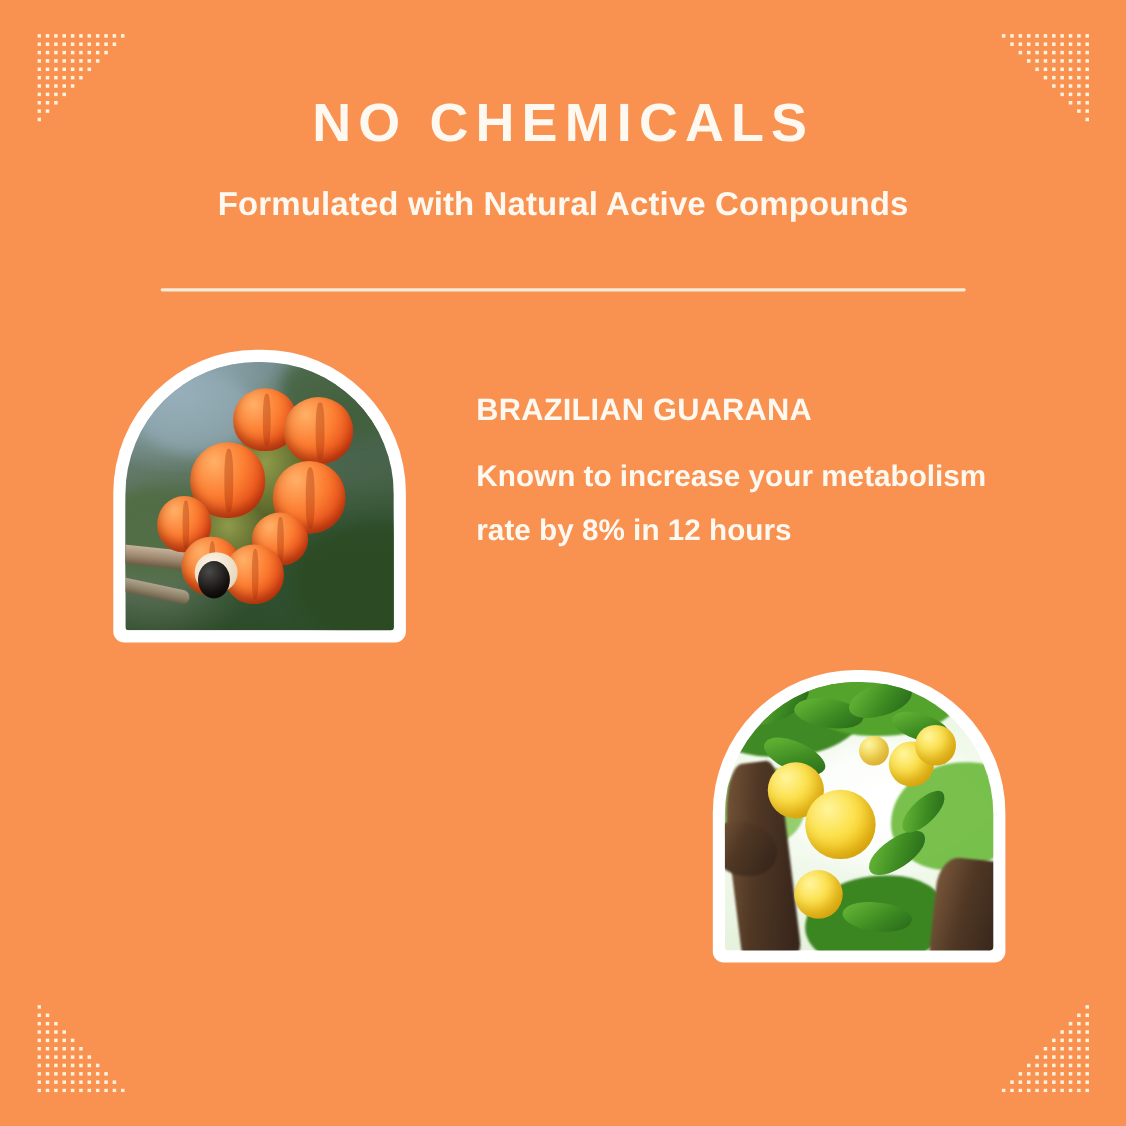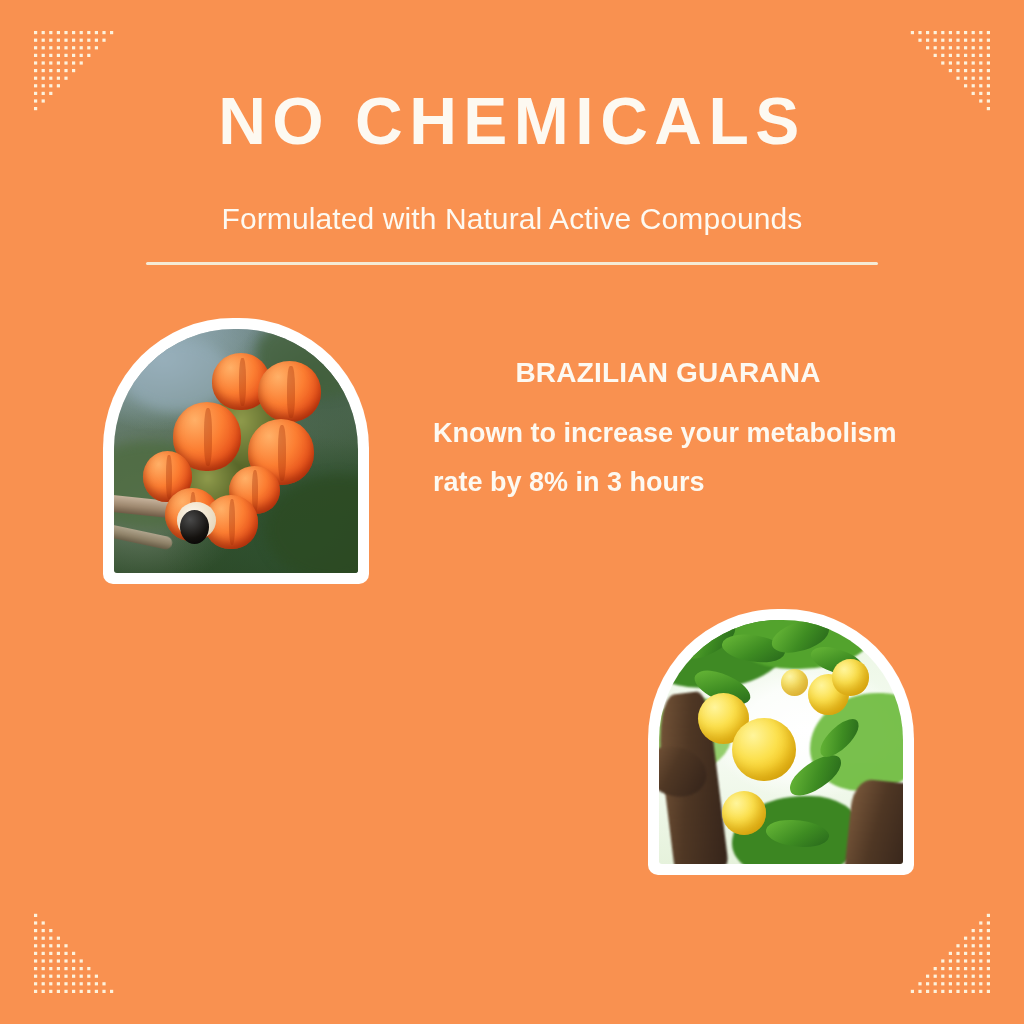--- a/index.html
+++ b/index.html
@@ -32,31 +32,31 @@
 
   
   .header {
     position: absolute;
     top: 0; left: 0; right: 0;
     text-align: center;
   }
   .title {
     margin: 0;
     padding-top: 88px;
-    font-size: 66px;
+    font-size: 49px;
     font-weight: bold;
     letter-spacing: 6.5px;
     color: #FDF9F1;
     line-height: 1.0;
   }
   .subtitle {
-    margin: 16px;
+    margin: 0;
     padding-top: 32px;
     font-size: 30px;
-    font-weight: normal;
+    font-weight: bold;
     color: #FDF9F1;
     letter-spacing: 0.1px;
   }
   .divider {
     position: absolute;
     top: 262px;
     left: 146px;
     width: 732px;
     height: 3px;
     background: #F5EBD6;
@@ -164,21 +164,20 @@
     box-shadow: inset -5px -7px 12px rgba(180,130,10,.45);
   }
 
   
   .feature-title {
     margin: 0;
     font-size: 28px;
     font-weight: bold;
     color: #FDF9F1;
     letter-spacing: 0.2px;
-    text-align: center;
   }
   .feature-body {
     margin: 0;
     font-size: 27px;
     font-weight: bold;
     color: #FDF9F1;
     line-height: 1.82;
   }
 
   .block-guarana {
@@ -524,21 +523,21 @@
         <div class="berry" style="left:37%;top:68%;width:22%;height:22%;"></div>
 
         <div class="seed-ring" style="left:26%;top:71%;width:16%;height:15%;"></div>
         <div class="seed" style="left:27%;top:74%;width:12%;height:14%;"></div>
       </div>
     </div>
   </div>
 
   <div class="block-guarana">
     <h2 class="feature-title">BRAZILIAN GUARANA</h2>
-    <p class="feature-body">Known to increase your metabolism rate by 8% in 3 hours</p>
+    <p class="feature-body">Known to increase your metabolism rate by 8% in 12 hours</p>
   </div>
 
   <div class="block-citrus">
   </div>
 
   <div class="frame frame-citrus">
     <div class="frame-inner">
       <div class="photo">
         <div class="citrus-bg"></div>
 

